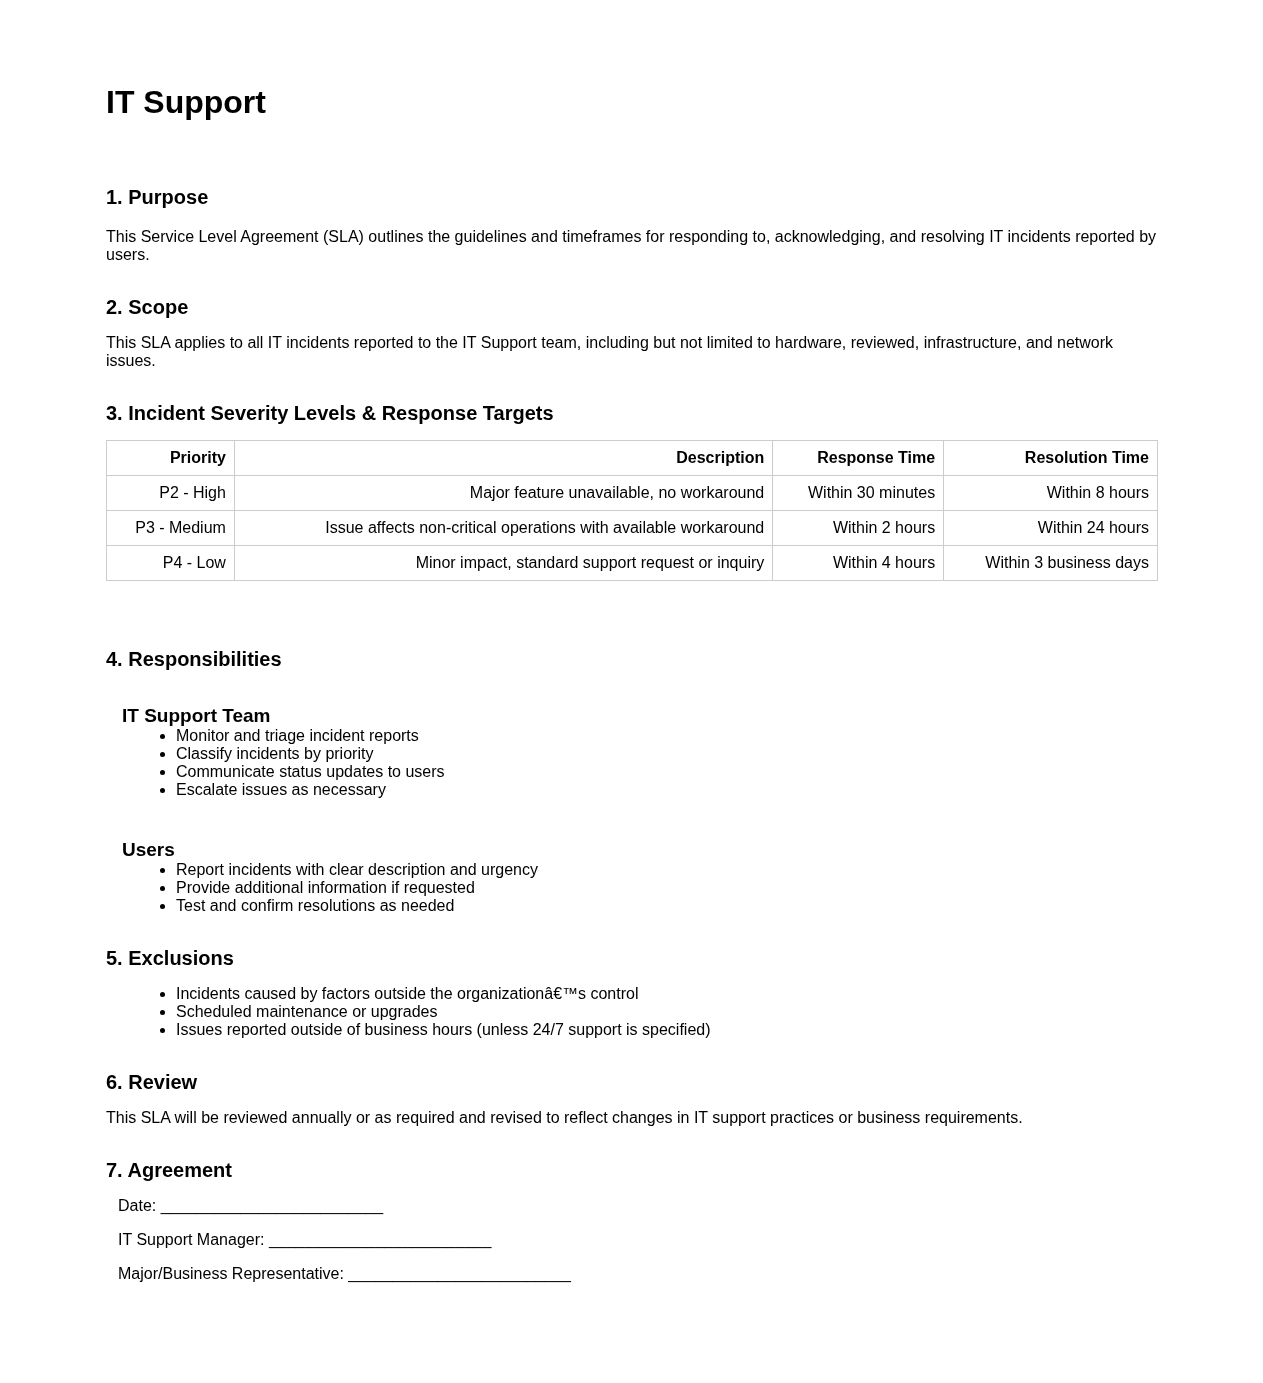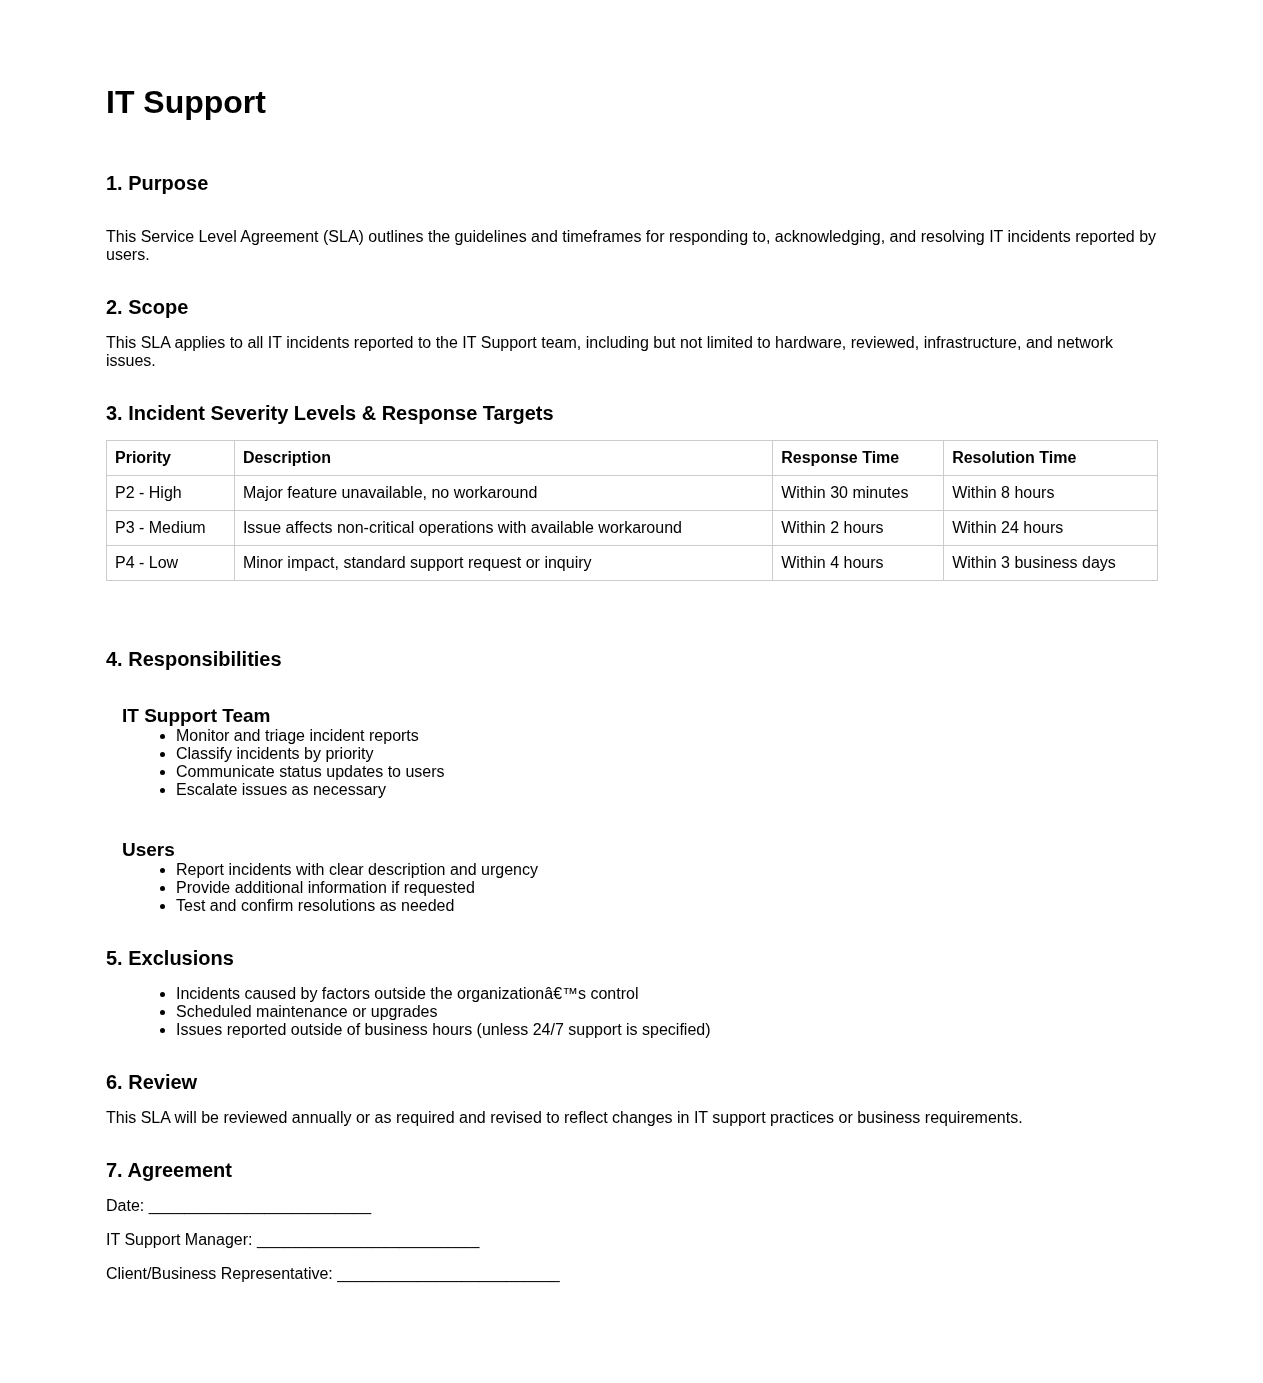--- a/index.html
+++ b/index.html
@@ -24,35 +24,35 @@
   ul { margin: 0; padding: 0 0 0 58px; position: absolute; left: 12px; list-style: disc; }
   ul li { line-height: 18px; padding-left: 0; }
   table {
     position: absolute; left: 0; top: 440px; width: 1052px;
     border-collapse: collapse;
   }
   td, th {
     border: 1px solid #cccccc;
     padding: 0 8px;
     height: 34px;
-    text-align: left;
+    text-align: right;
     font-size: 16px;
   }
   th { font-weight: bold; }
-  .sig { position: absolute; left: 0; }
+  .sig { position: absolute; left: 12px; }
 </style>
 </head>
 <body>
 
 <div class="page">
   <h1>
     <span>IT Support</span>
   </h1>
 
-  <h2 style="top:172px">1. Purpose</h2>
+  <h2 style="top:186px">1. Purpose</h2>
   <p style="top:228px">This Service Level Agreement (SLA) outlines the guidelines and timeframes for responding to, acknowledging, and resolving IT incidents reported by users.</p>
 
   <h2 style="top:296px">2. Scope</h2>
   <p style="top:334px">This SLA applies to all IT incidents reported to the IT Support team, including but not limited to hardware, reviewed, infrastructure, and network issues.</p>
 
   <h2 style="top:402px">3. Incident Severity Levels &amp; Response Targets</h2>
 
   <table>
     <colgroup>
       <col style="width:128px">
@@ -110,14 +110,14 @@
     <li>Scheduled maintenance or upgrades</li>
     <li>Issues reported outside of business hours (unless 24/7 support is specified)</li>
   </ul>
 
   <h2 style="top:1071px">6. Review</h2>
   <p style="top:1109px">This SLA will be reviewed annually or as required and revised to reflect changes in IT support practices or business requirements.</p>
 
   <h2 style="top:1159px">7. Agreement</h2>
   <div class="sig" style="top:1197px">Date: _________________________</div>
   <div class="sig" style="top:1231px">IT Support Manager: _________________________</div>
-  <div class="sig" style="top:1265px">Client/Business Representative: _________________________</div>
+  <div class="sig" style="top:1265px">Major/Business Representative: _________________________</div>
 </div>
 
 </body></html>

